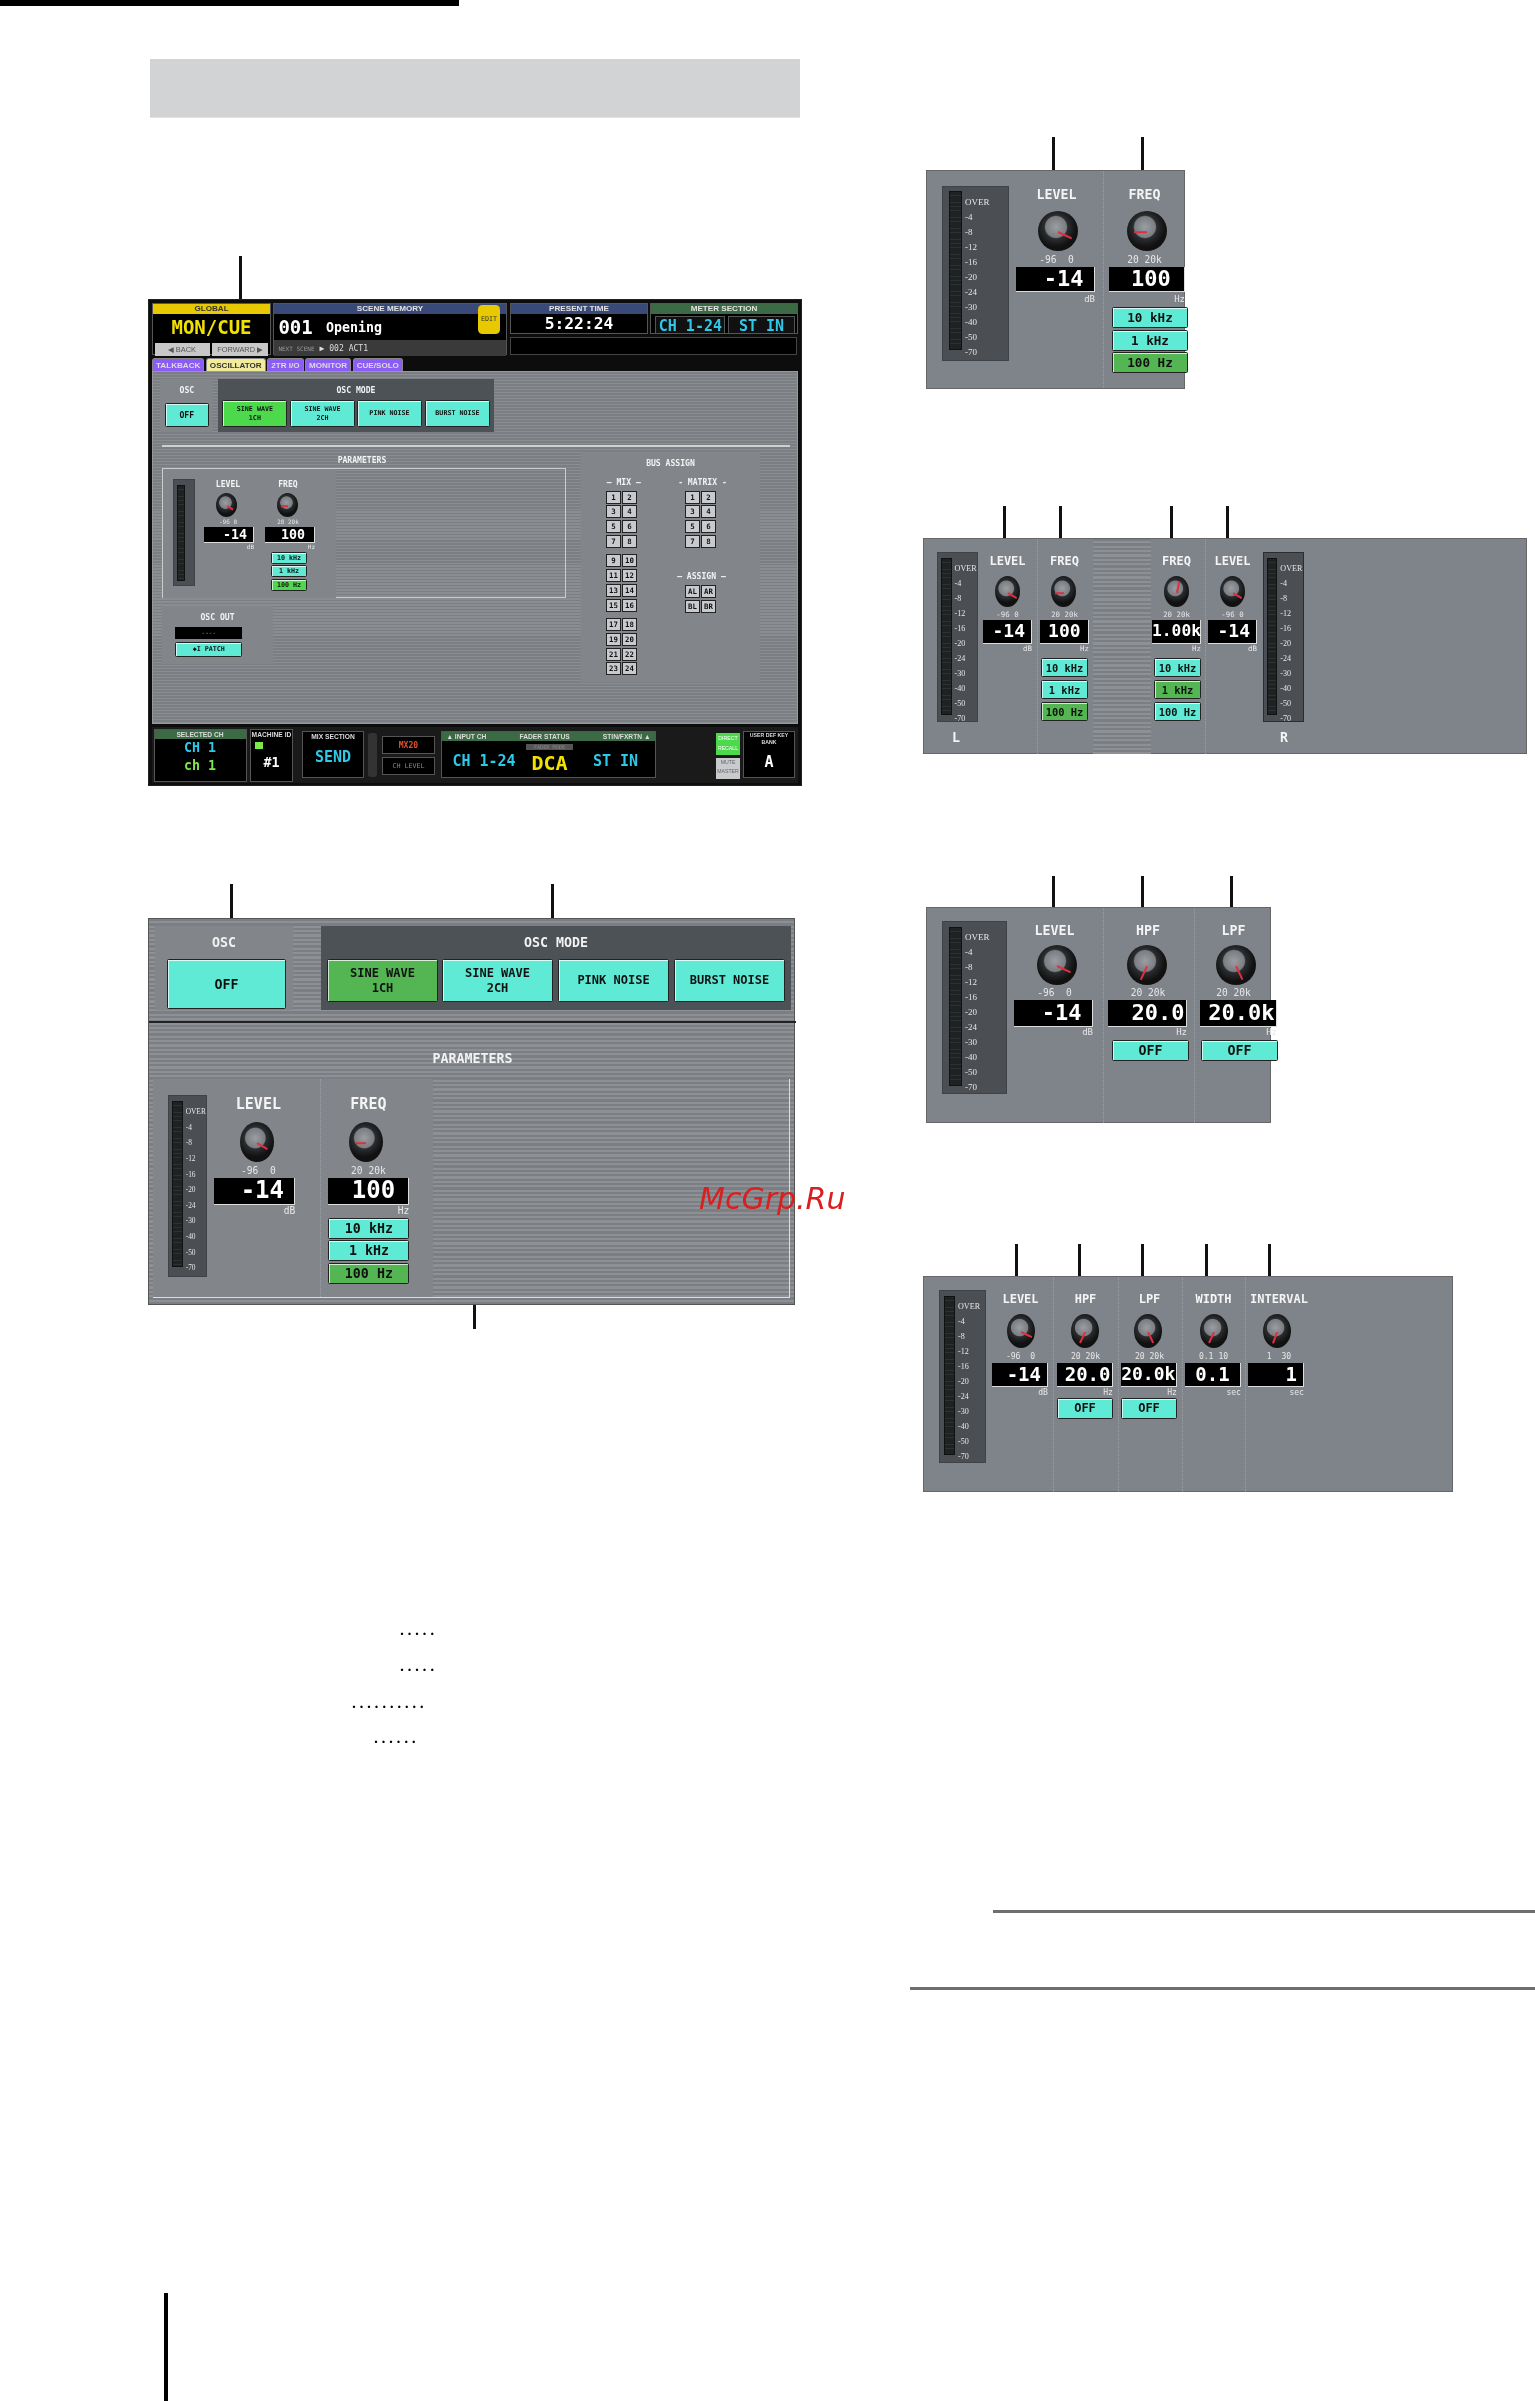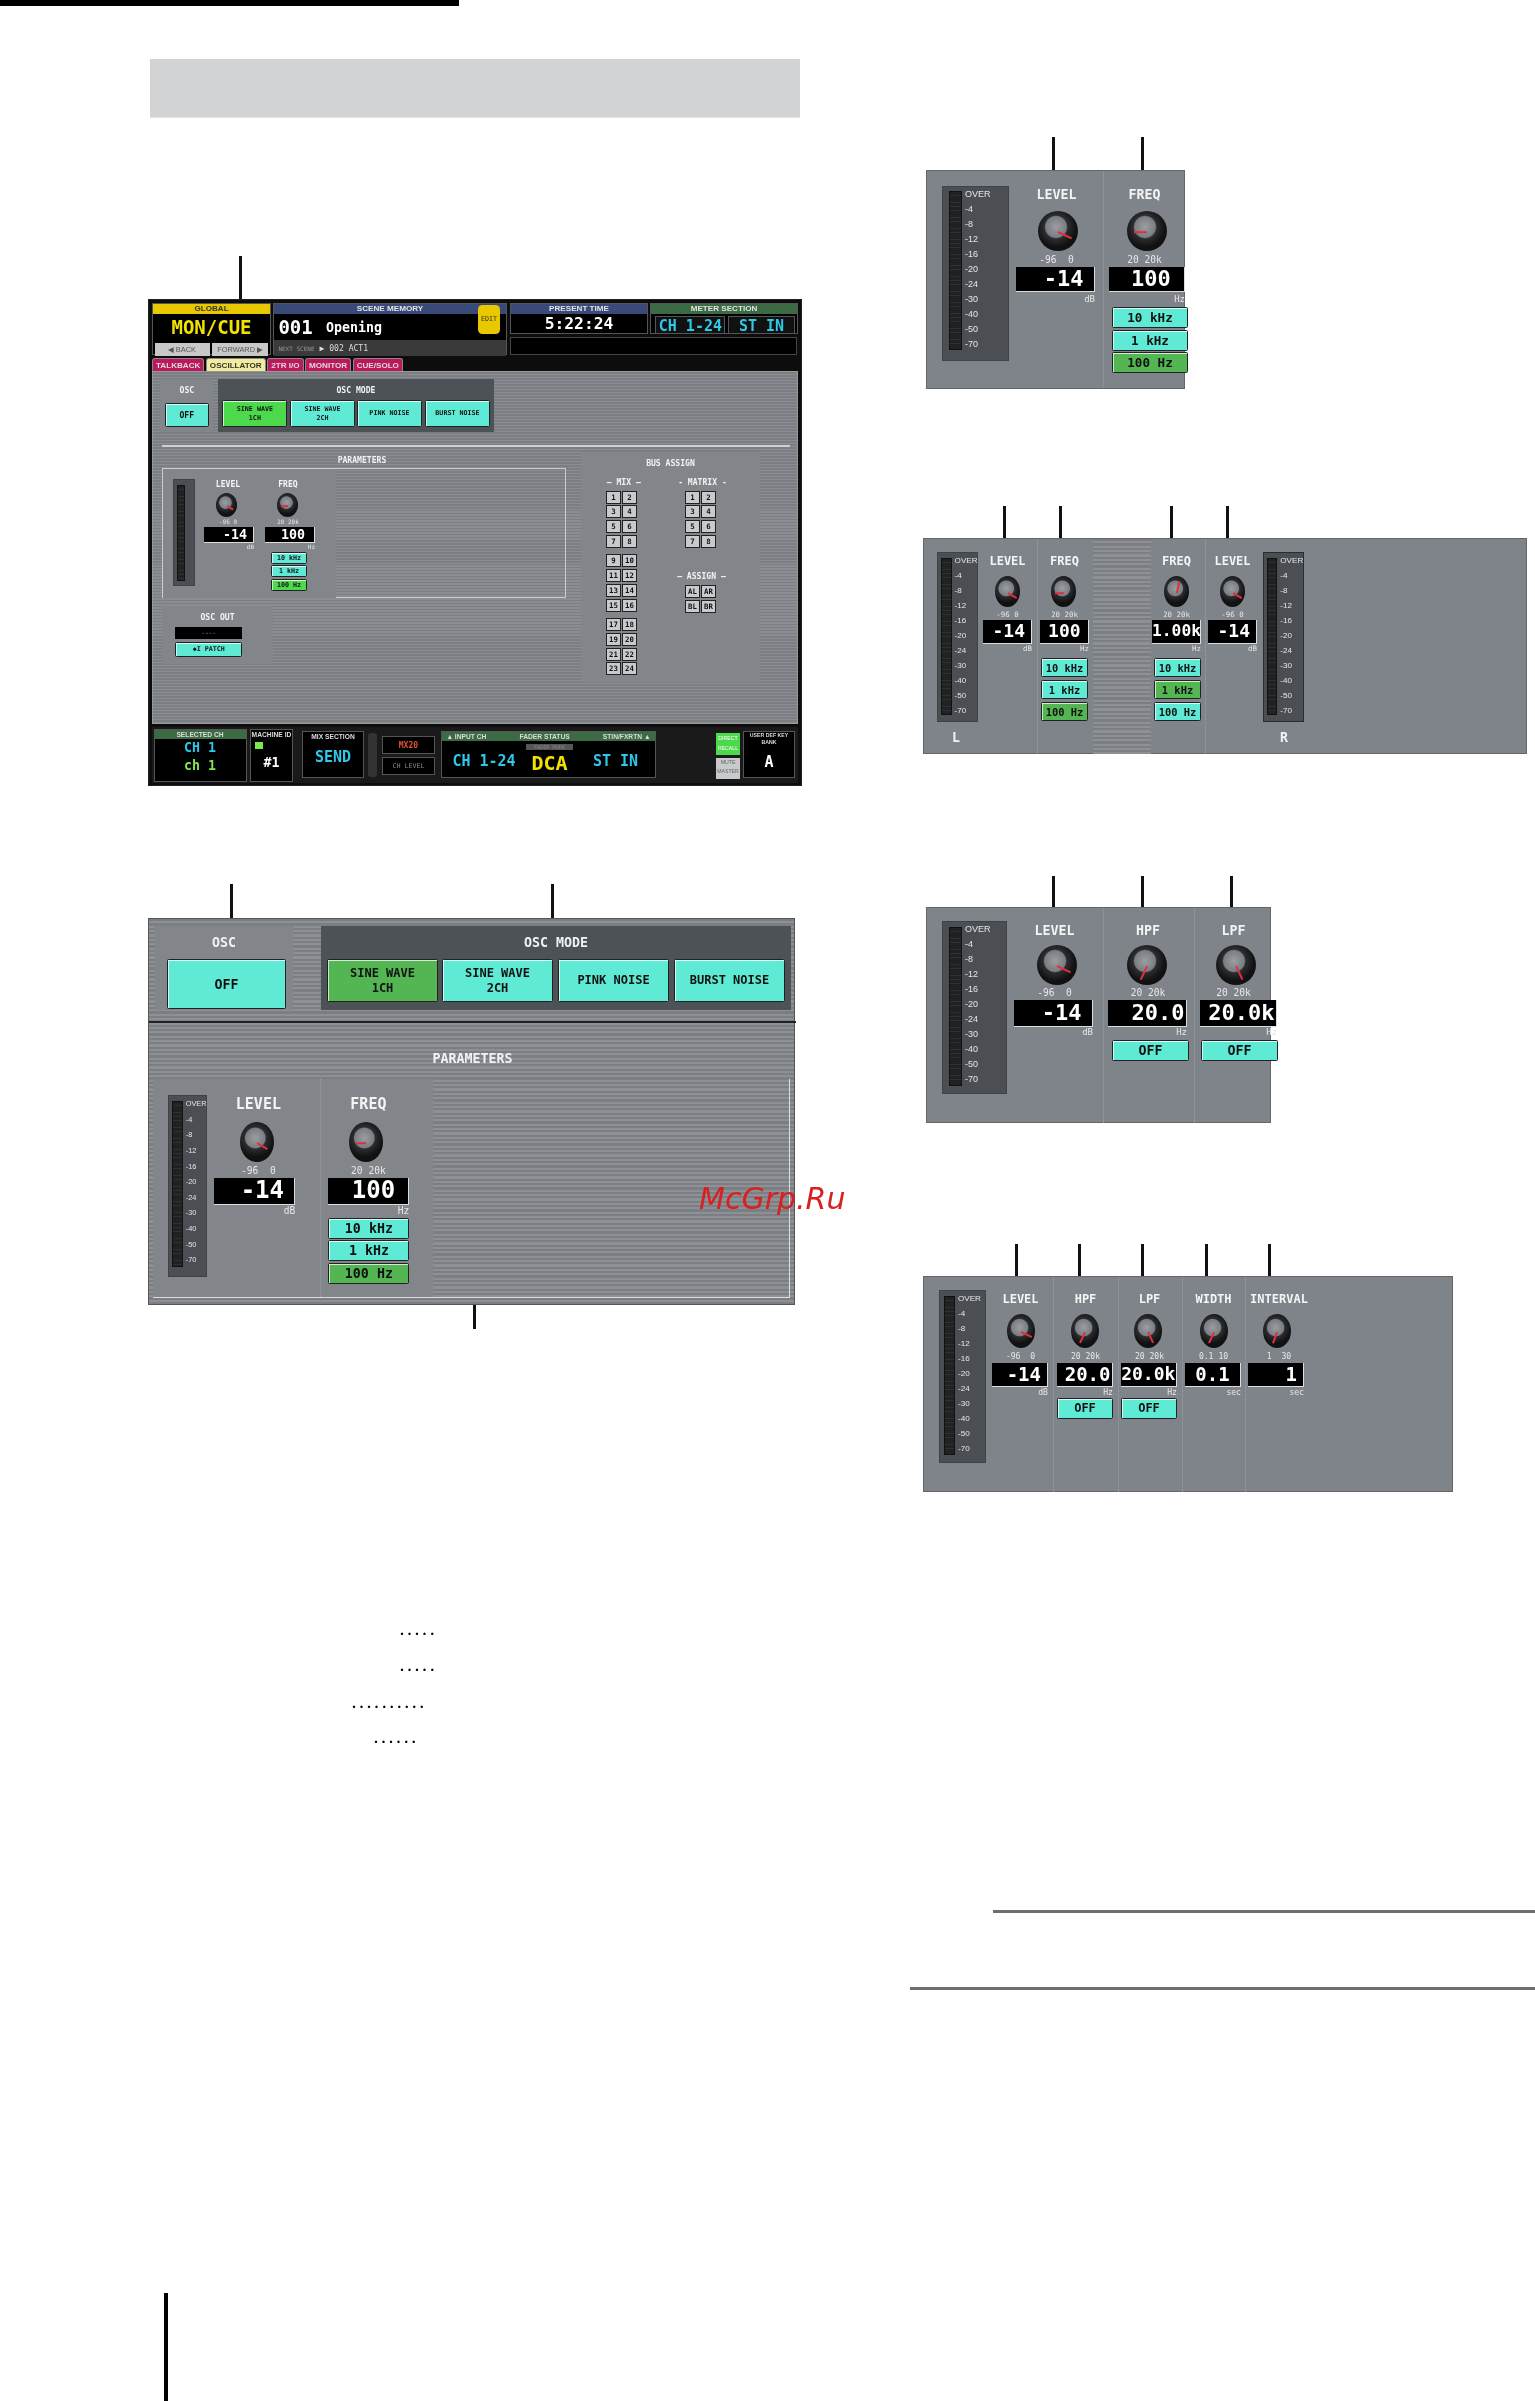--- a/index.html
+++ b/index.html
@@ -38,21 +38,21 @@
   .time-box .hdr-title { background: #3a4a78; color: #e4e4e4; }
   .time-box .val { color: #fff; font-size: 16.3px; text-align: center; line-height: 19px; }
 
   .meter-box { left: 501px; top: 3px; width: 148px; height: 31px; background: #000; }
   .meter-box .hdr-title { background: #3c6a45; color: #e4e4e4; }
   .meter-chip { position: absolute; top: 12px; height: 18px; color: #2ec8e8; font-size: 15px; text-align: center; line-height: 18px; background: #111; border: 0.7px solid #555; }
 
   .msg-bar { left: 361px; top: 37px; width: 287px; height: 18px; background: #000; border: 0.7px solid #444; }
 
   .tabs { left: 3px; top: 58px; height: 13.3px; display: flex; gap: 1.5px; }
-  .tab { background: #be185d; color: #ddd; font-size: 8.1px; padding: 0 3px; line-height: 13.3px; border: 0.7px solid #888; border-bottom: none; border-radius: 3px 3px 0 0; font-family: "Liberation Sans", sans-serif; font-weight: bold; }
+  .tab { background: #8b5cf6; color: #ddd; font-size: 8.1px; padding: 0 3px; line-height: 13.3px; border: 0.7px solid #888; border-bottom: none; border-radius: 3px 3px 0 0; font-family: "Liberation Sans", sans-serif; font-weight: bold; }
   .tab.active { background: #f0ec9c; color: #333; }
 
   .workspace { left: 3px; top: 71px; width: 646px; height: 353px; background: repeating-linear-gradient(to bottom, #7b7f84 0, #7b7f84 1.5px, #8a8e93 1.5px, #8a8e93 3px); border: 1.5px solid #999; }
   .sub-panel { position: absolute; background: #82868b; }
   .panel-title { color: #f2f2f2; font-size: 8.1px; text-align: center; font-family: "DejaVu Sans Mono", monospace; font-weight: bold; }
   .btn-grey { position: absolute; background: #5eead4; border: 0.7px solid #222; border-radius: 1.5px; box-shadow: inset 0.7px 0.7px 0 #fff; color: #111; text-align: center; font-family: "DejaVu Sans Mono", monospace; font-weight: bold; }
   .btn-green { background: #4cd94c; }
   .btn-green-dark { background: #53b653; }
 
   .bus-btn { position: absolute; width: 15px; height: 13.3px; background: #c8cacd; border: 0.7px solid #222; font-size: 7.4px; line-height: 12px; text-align: center; font-weight: bold; color: #111; }
@@ -60,21 +60,21 @@
   .footer { left: 3px; top: 427px; width: 646px; height: 56px; background: #1a1a1a; }
   .foot-box { position: absolute; background: #000; border: 0.7px solid #555; }
   .foot-hdr { font-family: "Liberation Sans", sans-serif; font-size: 6.7px; font-weight: bold; height: 9px; line-height: 9px; text-align: center; color: #ddd; }
   .foot-val { text-align: center; font-weight: bold; }
 
   
   .panel { background: #7f838a; border: 0.7px solid #666; }
   .striped { background: repeating-linear-gradient(to bottom, #7b7f84 0, #7b7f84 2.2px, #8d9196 2.2px, #8d9196 4.4px); }
   .meter { position: absolute; background: #4b4f54; border: 0.7px solid #3f4246; }
   .meter-bar { position: absolute; left: 4.4px; top: 4.4px; width: 12px; background: repeating-linear-gradient(to bottom, #1e2222 0, #1e2222 3px, #2c3131 3px, #2c3131 3.7px); border: 0.7px solid #111; }
-  .meter-scale { position: absolute; left: 18px; top: 0; color: #e6e6e6; font-family: Liberation Sans, sans-serif; font-size: 7.4px; line-height: 7.7px; white-space: pre; }
+  .meter-scale { position: absolute; left: 18px; top: 8px; color: #e6e6e6; font-family: Liberation Serif, serif; font-size: 7.4px; line-height: 7.7px; white-space: pre; }
   .col-title { position: absolute; color: #f4f4f4; font-family: "DejaVu Sans Mono", monospace; font-weight: bold; text-align: center; }
   .knob { position: absolute; border-radius: 50%; background: radial-gradient(circle at 45% 40%, #9a9ea3 0, #7a7e83 32%, #2b2d30 36%, #111 62%); }
   .knob-needle { position: absolute; left: 50%; top: 50%; height: 2.2px; background: #e03040; transform-origin: 0 50%; }
   .range { position: absolute; color: #e8e8e8; font-family: "DejaVu Sans Mono", monospace; text-align: center; white-space: pre; }
   .valbox { position: absolute; background: #000; color: #fff; font-family: "DejaVu Sans Mono", monospace; font-weight: bold; text-align: right; border-bottom: 1.5px solid #ddd; border-right: 1.5px solid #ddd; }
   .unit { position: absolute; color: #e8e8e8; font-family: "DejaVu Sans Mono", monospace; text-align: right; }
   .dotsep { position: absolute; width: 0; border-left: 1.5px dotted #9aa0a6; }
   .chan-label { position: absolute; color: #f4f4f4; font-weight: bold; font-family: "DejaVu Sans Mono", monospace; }
 
   .watermark { position: absolute; left: 699px; top: 1181px; color: #d92020; font-family: "DejaVu Sans", sans-serif; font-style: italic; font-size: 30px; }

